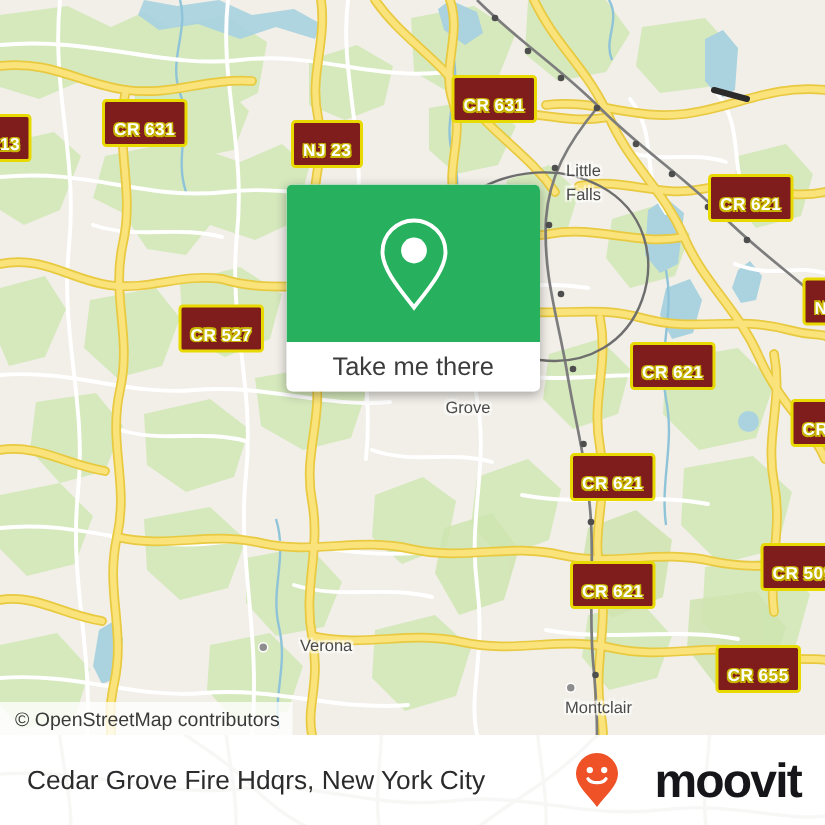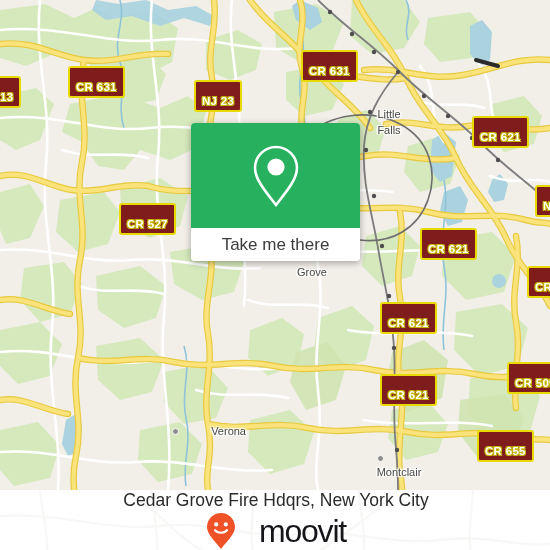--- a/index.html
+++ b/index.html
@@ -73,30 +73,30 @@
     padding:0 8px 0 10px;
     background:rgba(255,255,255,.78);
     color:#3a3a3a;font-size:13px;white-space:nowrap;
   }
 
   
   #footer{
     position:absolute;left:0;top:490px;width:550px;height:60px;
     background:#ffffff;overflow:hidden;
     display:flex;align-items:center;justify-content:space-between;
-    box-sizing:border-box;padding:0 16px 0 18px;flex-direction:column;
+    box-sizing:border-box;padding:0 16px 0 18px;
   }
   #footer-wm{position:absolute;left:0;top:-34px;opacity:.22;}
   #footer-title{
     position:relative;z-index:2;
     color:#2b2b2b;font-size:17.5px;white-space:nowrap;
   }
   #brand{position:relative;z-index:2;display:flex;align-items:center;gap:3px;}
   #brand-word{
-    color:#16161a;font-size:32px;font-weight:normal;letter-spacing:-1.2px;
+    color:#16161a;font-size:32px;font-weight:bold;letter-spacing:-1.2px;
     line-height:32px;
     margin-left:20px;
   }
 </style>
 </head>
 <body>
 
 <div id="app">
 
   <div id="map">
@@ -295,36 +295,39 @@
       <div class="shield" style="left:380px;top:374px;">CR 621</div>
       <div class="shield" style="left:507px;top:362px;">CR 509</div>
       <div class="shield" style="left:477px;top:430px;">CR 655</div>
     </div>
 
     <div>
       <div class="place" style="left:363px;top:106px;width:52px;">Little
 Falls</div>
       <div class="place" style="left:242px;top:264px;width:52px;margin-left:44px;">Grove</div>
       <div class="placedot" style="left:172px;top:428px;"></div>
-      <div class="place" style="left:184px;top:423px;width:62px;text-align:right;">Verona</div>
+      <div class="place" style="left:200px;top:423px;width:62px;text-align:left;">Verona</div>
       <div class="placedot" style="left:377px;top:455px;"></div>
       <div class="place" style="left:357px;top:453px;width:84px;margin-top:11px;">Montclair</div>
     </div>
 
     <div id="card">
       <div id="card-top" style="background:#27b15e;">
         <svg width="54" height="66" viewBox="0 0 54 66">
           <path d="M27 4 C15.4 4 6 13.4 6 25 C6 36 16 48 27 62 C38 48 48 36 48 25
                    C48 13.4 38.6 4 27 4 Z" fill="none" stroke="#ffffff" stroke-width="2.6"></path>
           <circle cx="27" cy="24" r="8.6" fill="#ffffff"></circle>
         </svg>
       </div>
       <div id="card-btn">Take me there</div>
     </div>
 
+    <div id="attrib">
+      <span>© OpenStreetMap contributors</span>
+    </div>
   </div>
 
   <div id="footer">
 
     <svg id="footer-wm" width="550" height="120" viewBox="0 0 550 120">
       <g fill="none" stroke="#dfe0db" stroke-width="2.4" stroke-linecap="round">
         <path d="M0 60 C60 56 110 76 160 70 C210 64 250 84 300 78 C350 72 390 90 440 84 C490 78 520 92 550 88"></path>
         <path d="M40 0 C34 40 52 72 46 112"></path>
         <path d="M150 0 C146 38 162 70 156 112"></path>
         <path d="M250 0 C262 36 244 68 256 112"></path>

